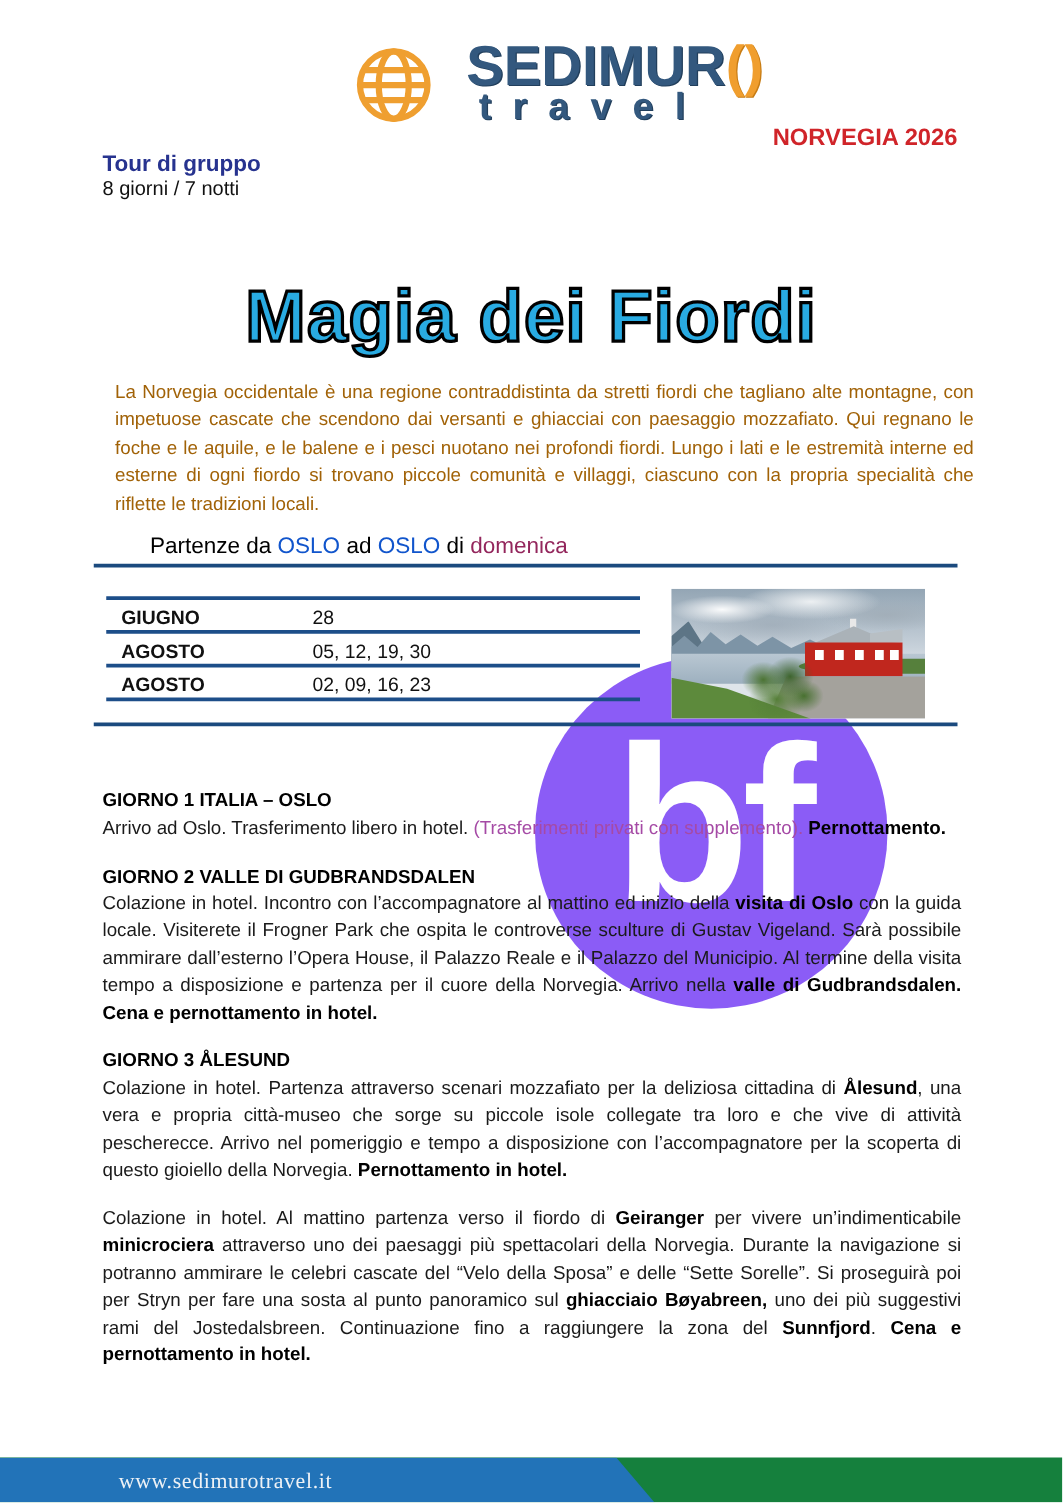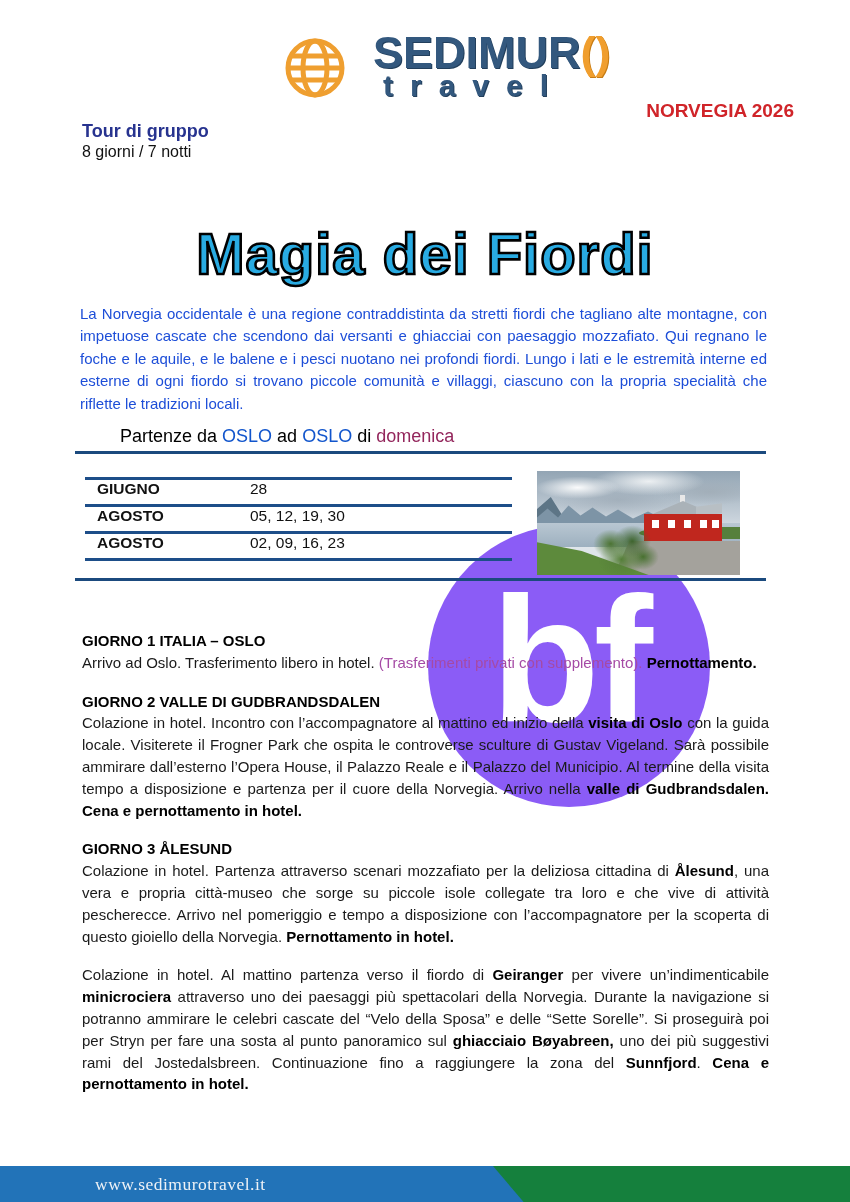--- a/index.html
+++ b/index.html
@@ -26,44 +26,44 @@
   .logo-main{
     font-size:45px;font-weight:bold;color:#33587e;line-height:1;
     letter-spacing:0px;text-shadow:1px 1px 0 #223f5c;
   }
   .logo-main .parens{color:#f09e2e;text-shadow:1px 1px 0 #c77c14;}
   .logo-sub{
     font-size:30px;font-weight:bold;color:#33587e;line-height:1;
     letter-spacing:17px;margin-top:-4px;padding-left:10px;text-shadow:1px 1px 0 #223f5c;
   }
   .season{
-    position:absolute;right:56px;top:100px;font-size:19px;font-weight:bold;color:#d02429;
+    position:absolute;right:84px;top:100px;font-size:19px;font-weight:bold;color:#d02429;
   }
   .tour-type{position:absolute;left:82px;top:121px;font-size:18px;font-weight:bold;color:#27338f;}
   .duration{position:absolute;left:82px;top:143px;font-size:16px;color:#111;}
   
   .main-title{
     position:absolute;left:0;top:221px;width:100%;margin:0;text-align:center;
     font-size:58px;font-weight:900;color:#29abe2;letter-spacing:1px;
     -webkit-text-stroke:2.6px #000;line-height:1.15;
   }
   
   .intro{
-    position:absolute;left:80px;top:303px;width:687px;margin:0;
-    font-size:15px;line-height:22.4px;text-align:justify;color:#1d4ed8;
+    position:absolute;left:92px;top:303px;width:687px;margin:0;
+    font-size:15px;line-height:22.4px;text-align:justify;color:#a16207;
   }
   
   .dep-heading{position:absolute;left:120px;top:426px;font-size:18px;color:#000;}
   .c-blue{color:#1155cc;}
   .c-maroon{color:#93265c;margin-top:11px;}
   .rule{position:absolute;left:75px;width:691px;height:3px;background:#1b4a7e;}
   .rule-top{top:451px;}
   .rule-bottom{top:578px;}
   .dates-table{position:absolute;left:85px;top:477px;width:427px;border-bottom:3px solid #1d4e89;}
-  .d-row{display:flex;align-items:flex-start;height:27px;border-top:3px solid #1d4e89;box-sizing:border-box;}
+  .d-row{display:flex;align-items:flex-end;height:27px;border-top:3px solid #1d4e89;box-sizing:border-box;}
   .d-month{flex:0 0 153px;padding-left:12px;font-weight:bold;font-size:15.5px;color:#111;}
   .d-dates{font-size:15.5px;color:#111;}
   
   .photo{
     position:absolute;left:537px;top:471px;width:203px;height:104px;overflow:hidden;z-index:2;
   }
   .ph-sky{position:absolute;inset:0;
     background:
       radial-gradient(60px 16px at 20% 16%, rgba(255,255,255,.95), rgba(255,255,255,0) 70%),
       radial-gradient(80px 20px at 55% 10%, rgba(245,247,248,.9), rgba(255,255,255,0) 70%),

